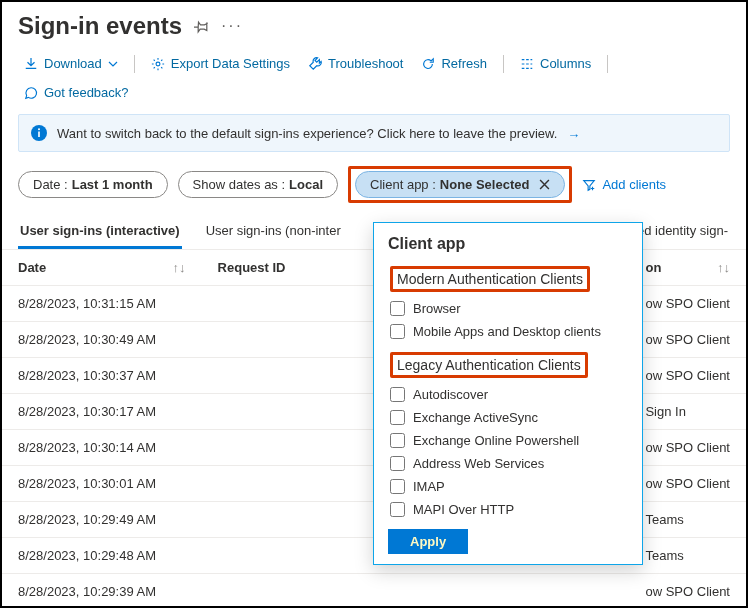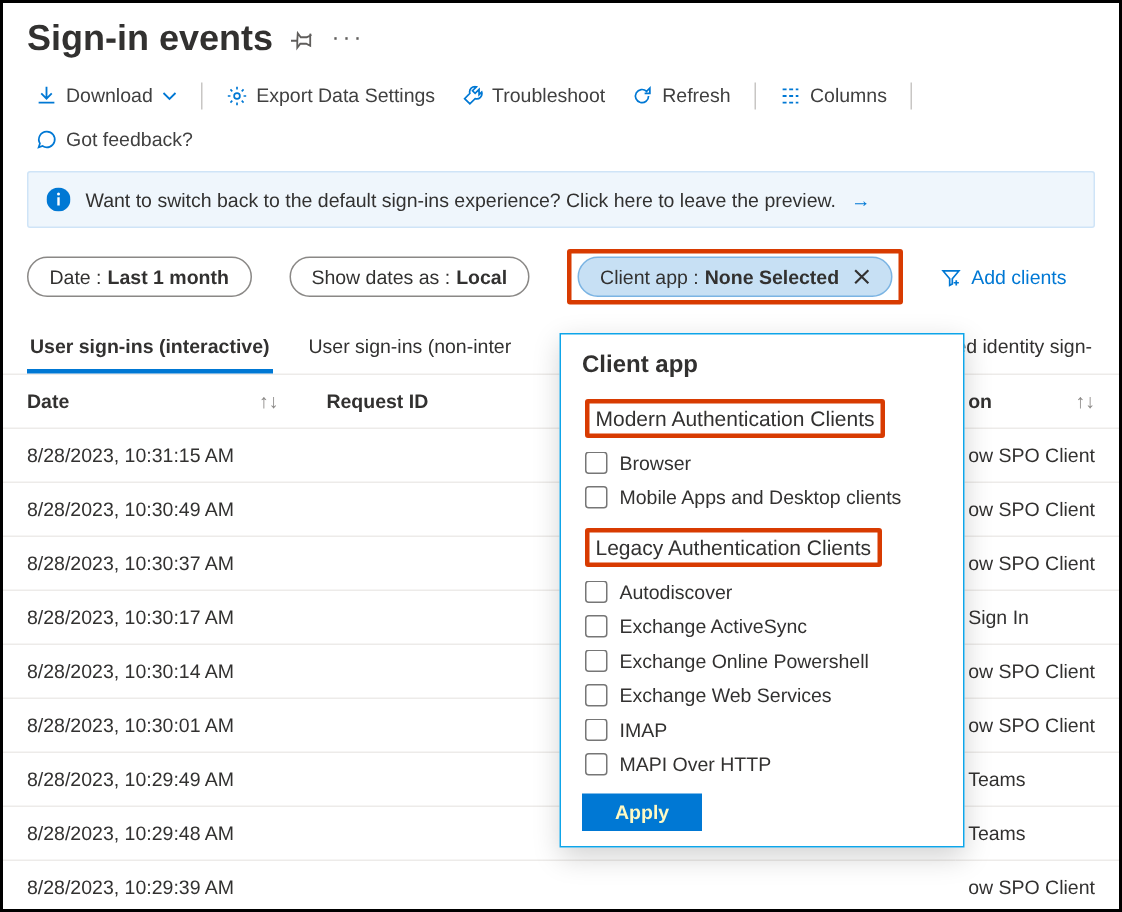--- a/index.html
+++ b/index.html
@@ -15,31 +15,31 @@
     border: 2px solid #000;
   }
 
   
   .page-header { display: flex; align-items: center; gap: 12px; padding: 10px 16px 6px 16px; }
   .page-title { font-size: 24px; font-weight: 600; margin: 0; }
   .hdr-icon { color: #605e5c; cursor: pointer; }
 
   
   .toolbar { display: flex; align-items: center; gap: 6px; padding: 6px 16px 10px 16px; flex-wrap: wrap; }
-  .tb-btn { display: inline-flex; align-items: center; gap: 6px; color: #404040; background: none; border: none; cursor: pointer; font-size: 13px; padding: 4px 6px; }
+  .tb-btn { display: inline-flex; align-items: center; gap: 6px; color: #0369a1; background: none; border: none; cursor: pointer; font-size: 13px; padding: 4px 6px; }
   .tb-btn svg, .tb-btn .chev { color: #0078d4; }
   .tb-sep { width: 1px; height: 18px; background: #c8c6c4; margin: 0 4px; }
 
   
   .banner { margin: 0 16px 14px 16px; background: #eff6fc; border: 1px solid #cfe4f7; border-radius: 2px; display: flex; align-items: center; gap: 10px; padding: 10px 12px; color: #323130; }
   .banner .info-icon { color: #0078d4; flex: none; }
   .banner a { color: #0078d4; text-decoration: none; cursor: pointer; }
 
   
-  .filters { display: flex; align-items: center; gap: 25px; padding: 0 16px 14px 16px; position: relative; }
+  .filters { display: flex; align-items: center; gap: 10px; padding: 0 16px 14px 16px; position: relative; }
   .pill { display: inline-flex; align-items: center; gap: 4px; border: 1px solid #8a8886; border-radius: 999px; padding: 5px 14px; font-size: 13px; background: #fff; cursor: pointer; }
   .pill strong { font-weight: 600; }
   .pill.active { background: #c7e0f4; border-color: #7bb4e3; }
   .pill .x { margin-left: 6px; color: #323130; }
   .add-filters { display: inline-flex; align-items: center; gap: 6px; color: #0078d4; cursor: pointer; font-size: 13px; }
 
   .highlight-box { border: 3px solid #d83b01; border-radius: 2px; padding: 2px 4px; }
 
   
   .tabs { display: flex; gap: 22px; padding: 0 16px; border-bottom: 1px solid #edebe9; }
@@ -290,21 +290,21 @@
         <div class="opt">
           <input type="checkbox" style="">
           <span>Exchange ActiveSync</span>
         </div>
         <div class="opt">
           <input type="checkbox" style="">
           <span>Exchange Online Powershell</span>
         </div>
         <div class="opt">
           <input type="checkbox" style="">
-          <span>Exchange Web Services</span>
+          <span>Address Web Services</span>
         </div>
         <div class="opt">
           <input type="checkbox" style="">
           <span>IMAP</span>
         </div>
         <div class="opt">
           <input type="checkbox" style="">
           <span>MAPI Over HTTP</span>
         </div>
       </div>

